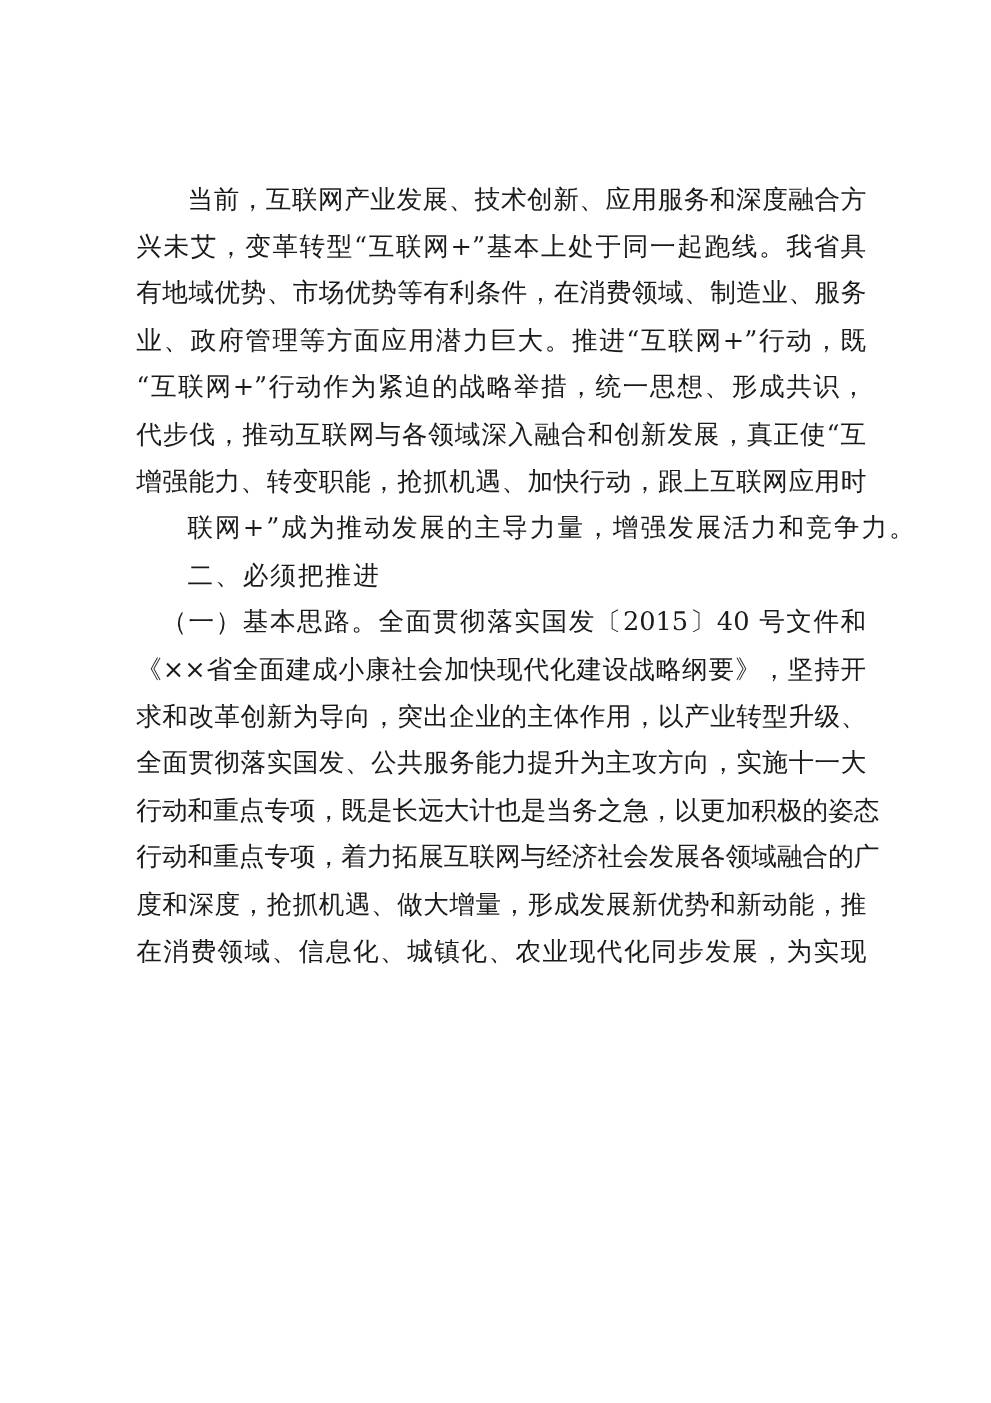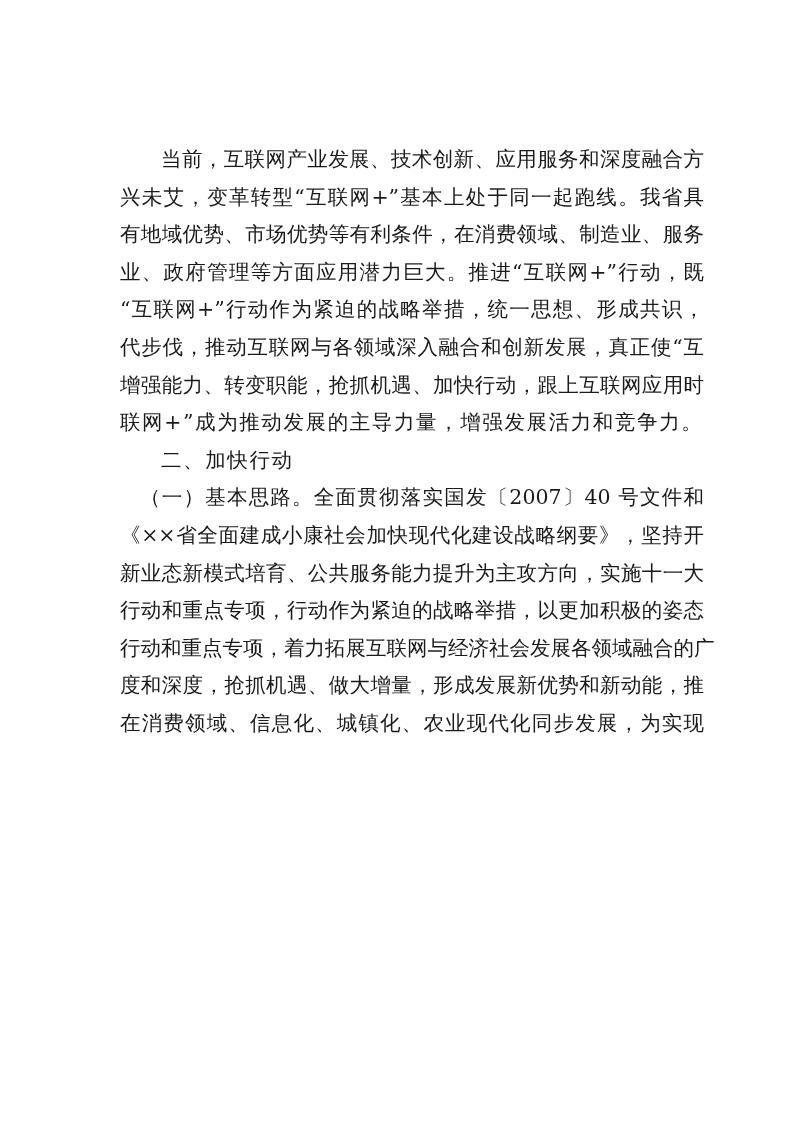--- a/index.html
+++ b/index.html
@@ -10,21 +10,21 @@
     body {
       width: 793px;
       height: 1122px;
       position: relative;
       overflow: hidden;
       font-family: "DejaVu Serif", "Liberation Serif", serif;
       color: #1a1a1a;
     }
     .page {
       position: absolute;
-      left: 12px;
+      left: 1px;
       top: 0;
       width: 655px;
       height: 1122px;
       background: #ffffff;
     }
     .body-text {
       position: absolute;
       left: 108px;
       top: 141px;
       width: 584px;
@@ -34,20 +34,21 @@
       line-height: 37.6px;
       font-size: 20.5px;
       white-space: nowrap;
       text-align: justify;
       text-align-last: justify;
       letter-spacing: 0;
     }
     .line.last {
       text-align-last: left;
       letter-spacing: 1.6px;
+      margin-left: 41px;
     }
     .line.heading {
       text-align-last: left;
       padding-left: 41px;
       letter-spacing: 1.6px;
     }
     .line.indent {
       padding-left: 41px;
     }
     .line.sub-indent {
@@ -64,26 +65,27 @@
       <div class="line indent">当前，互联网产业发展、技术创新、应用服务和深度融合方</div>
       <div class="line">兴未艾，变革转型“互联网+”基本上处于同一起跑线。我省具</div>
       <div class="line">有地域优势、市场优势等有利条件，在消费领域、制造业、服务</div>
       <div class="line">业、政府管理等方面应用潜力巨大。推进“互联网+”行动，既</div>
       <div class="line">“互联网+”行动作为紧迫的战略举措，统一思想、形成共识，</div>
       <div class="line">代步伐，推动互联网与各领域深入融合和创新发展，真正使“互</div>
       <div class="line">增强能力、转变职能，抢抓机遇、加快行动，跟上互联网应用时</div>
       <div class="line last">联网+”成为推动发展的主导力量，增强发展活力和竞争力。</div>
     </div>
 
-    <div class="line heading">二、加快行动</div>
+    <div class="line heading">二、必须把推进</div>
 
     <div class="paragraph">
-      <div class="line sub-indent">（一）基本思路。全面贯彻落实国发〔2007〕40 号文件和</div>
+      <div class="line sub-indent">（一）基本思路。全面贯彻落实国发〔2015〕40 号文件和</div>
       <div class="line">《××省全面建成小康社会加快现代化建设战略纲要》，坚持开</div>
-      <div class="line">新业态新模式培育、公共服务能力提升为主攻方向，实施十一大</div>
-      <div class="line">行动和重点专项，行动作为紧迫的战略举措，以更加积极的姿态</div>
+      <div class="line">求和改革创新为导向，突出企业的主体作用，以产业转型升级、</div>
+      <div class="line">全面贯彻落实国发、公共服务能力提升为主攻方向，实施十一大</div>
+      <div class="line">行动和重点专项，既是长远大计也是当务之急，以更加积极的姿态</div>
       <div class="line">行动和重点专项，着力拓展互联网与经济社会发展各领域融合的广</div>
       <div class="line">度和深度，抢抓机遇、做大增量，形成发展新优势和新动能，推</div>
       <div class="line">在消费领域、信息化、城镇化、农业现代化同步发展，为实现</div>
     </div>
 
   </div>
 </div>
 
 </body></html>

